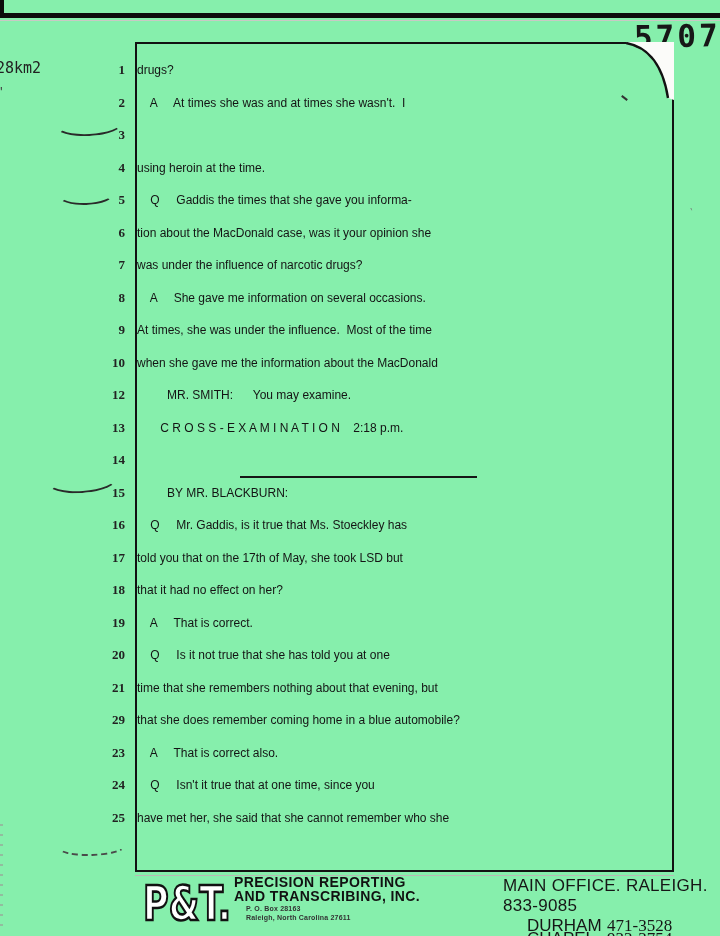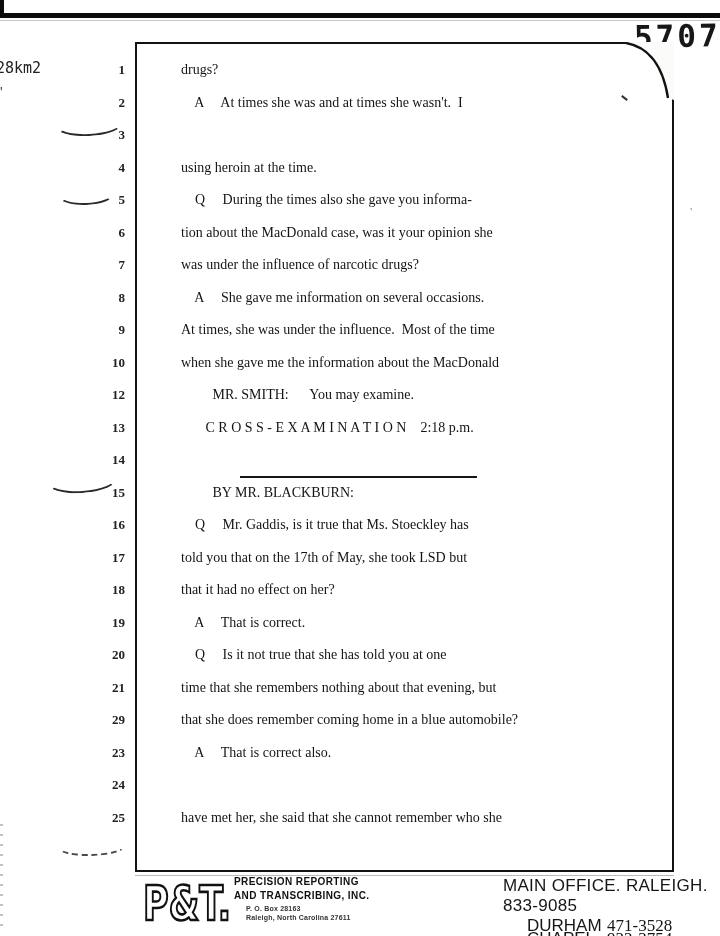--- a/index.html
+++ b/index.html
@@ -1,17 +1,17 @@
 <!DOCTYPE html>
 <html><head>
 <meta charset="utf-8">
 <style>
   html,body{margin:0;padding:0;}
   body{background:#e8e8e6;font-family:"Liberation Sans",sans-serif;}
-  .page{position:relative;width:720px;height:936px;background:#ffffff;overflow:hidden;color:#1a1a1a;}
+  .page{position:relative;width:720px;height:936px;background:#86efac;overflow:hidden;color:#1a1a1a;}
 
   
   .bar-h{position:absolute;left:0;top:13px;width:720px;height:5px;background:#0c0c0c;}
   .bar-h-shadow{position:absolute;left:0;top:20px;width:720px;height:1px;background:#c9c9c5;}
   .bar-v{position:absolute;left:0;top:0;width:4px;height:18px;background:#0c0c0c;}
 
   
   .stamp{position:absolute;left:634px;top:18px;font-family:"DejaVu Sans Mono",monospace;
          font-weight:bold;font-size:31px;letter-spacing:3px;color:#171717;transform:rotate(-1deg);}
 
@@ -30,27 +30,27 @@
   
   .doc-box{position:absolute;left:135px;top:42px;width:535px;height:826px;border:2px solid #121212;}
   .doc-box::after{content:"";position:absolute;left:-2px;bottom:-6px;width:539px;height:1px;background:#b9b9b5;}
   .fold{position:absolute;top:-2px;right:-2px;width:48px;height:58px;}
   .fold-tick{position:absolute;top:53px;right:44px;width:7px;height:2px;background:#333;transform:rotate(38deg);}
 
   .rows{position:absolute;left:0;top:0;width:100%;padding-top:16px;}
   .t-row{position:relative;height:32.5px;}
   .lnum{position:absolute;left:-44px;top:2px;width:32px;text-align:right;
         font-family:"Liberation Serif",serif;font-size:13px;font-weight:bold;color:#222;}
-  .ltext{display:inline-block;padding-left:44px;white-space:pre;
-         font-family:Liberation Serif, serif;font-size:14px;line-height:18px;color:#141414;}
+  .ltext{display:inline-block;white-space:pre;
+         font-family:Liberation Sans, sans-serif;font-size:12px;line-height:18px;color:#141414;}
   .underline{position:absolute;left:240px;top:476px;width:237px;height:2px;background:#161616;}
 
   
   .footer-logo{position:absolute;left:142px;top:874px;}
-  .company{position:absolute;left:234px;top:875px;font-size:10px;font-weight:bold;
+  .company{position:absolute;left:234px;top:875px;font-size:14px;font-weight:bold;
            letter-spacing:.4px;line-height:14px;color:#111;}
   .address{position:absolute;left:246px;top:905px;font-size:7px;font-weight:bold;
            line-height:8.5px;color:#333;letter-spacing:.2px;}
   .contact{position:absolute;left:503px;top:876px;font-size:17px;color:#161616;}
   .contact .main{letter-spacing:.3px;margin-bottom:3px;}
   .office-row{display:flex;margin-left:24px;line-height:13.2px;}
   .office-row .city{width:80px;}
   .office-row .phone{width:70px;font-family:Liberation Serif, serif;}
 </style>
 </head>
@@ -79,39 +79,39 @@
       <path d="M0,0 L48,0 L48,58 L42,56 C36,18 18,4 0,1 Z" fill="#fbfbf9"></path>
       <path d="M0,1 C18,4 36,18 42,56" fill="none" stroke="#121212" stroke-width="2.4"></path>
     </svg>
     <div class="fold-tick"></div>
 
     <div class="rows">
         <div class="t-row"><span class="lnum">1</span><span class="ltext">drugs?</span></div>
         <div class="t-row"><span class="lnum">2</span><span class="ltext">    A     At times she was and at times she wasn't.  I</span></div>
         <div class="t-row"><span class="lnum">3</span></div>
         <div class="t-row"><span class="lnum">4</span><span class="ltext">using heroin at the time.</span></div>
-        <div class="t-row"><span class="lnum">5</span><span class="ltext">    Q     During the times also she gave you informa-</span></div>
+        <div class="t-row"><span class="lnum">5</span><span class="ltext">    Q     Gaddis the times that she gave you informa-</span></div>
         <div class="t-row"><span class="lnum">6</span><span class="ltext">tion about the MacDonald case, was it your opinion she</span></div>
         <div class="t-row"><span class="lnum">7</span><span class="ltext">was under the influence of narcotic drugs?</span></div>
         <div class="t-row"><span class="lnum">8</span><span class="ltext">    A     She gave me information on several occasions.</span></div>
         <div class="t-row"><span class="lnum">9</span><span class="ltext">At times, she was under the influence.  Most of the time</span></div>
         <div class="t-row"><span class="lnum">10</span><span class="ltext">when she gave me the information about the MacDonald</span></div>
         <div class="t-row"><span class="lnum">12</span><span class="ltext">         MR. SMITH:      You may examine.</span></div>
         <div class="t-row"><span class="lnum">13</span><span class="ltext">       C R O S S - E X A M I N A T I O N    2:18 p.m.</span></div>
         <div class="t-row"><span class="lnum">14</span><span class="ltext"></span></div>
         <div class="t-row"><span class="lnum">15</span><span class="ltext">         BY MR. BLACKBURN:</span></div>
         <div class="t-row"><span class="lnum">16</span><span class="ltext">    Q     Mr. Gaddis, is it true that Ms. Stoeckley has</span></div>
         <div class="t-row"><span class="lnum">17</span><span class="ltext">told you that on the 17th of May, she took LSD but</span></div>
         <div class="t-row"><span class="lnum">18</span><span class="ltext">that it had no effect on her?</span></div>
         <div class="t-row"><span class="lnum">19</span><span class="ltext">    A     That is correct.</span></div>
         <div class="t-row"><span class="lnum">20</span><span class="ltext">    Q     Is it not true that she has told you at one</span></div>
         <div class="t-row"><span class="lnum">21</span><span class="ltext">time that she remembers nothing about that evening, but</span></div>
         <div class="t-row"><span class="lnum">29</span><span class="ltext">that she does remember coming home in a blue automobile?</span></div>
         <div class="t-row"><span class="lnum">23</span><span class="ltext">    A     That is correct also.</span></div>
-        <div class="t-row"><span class="lnum">24</span></div>
+        <div class="t-row"><span class="lnum">24</span><span class="ltext">    Q     Isn't it true that at one time, since you</span></div>
         <div class="t-row"><span class="lnum">25</span><span class="ltext">have met her, she said that she cannot remember who she</span></div>
       </div>
   </div>
 
   <div class="underline"></div>
 
   <svg class="footer-logo" width="92" height="60" viewBox="0 0 92 60">
     <text x="1" y="46" font-family="DejaVu Sans, sans-serif" font-weight="bold" font-size="48" fill="#ffffff" stroke="#111111" stroke-width="2.6" textLength="88" lengthAdjust="spacingAndGlyphs">P&amp;T.</text>
   </svg>
 

